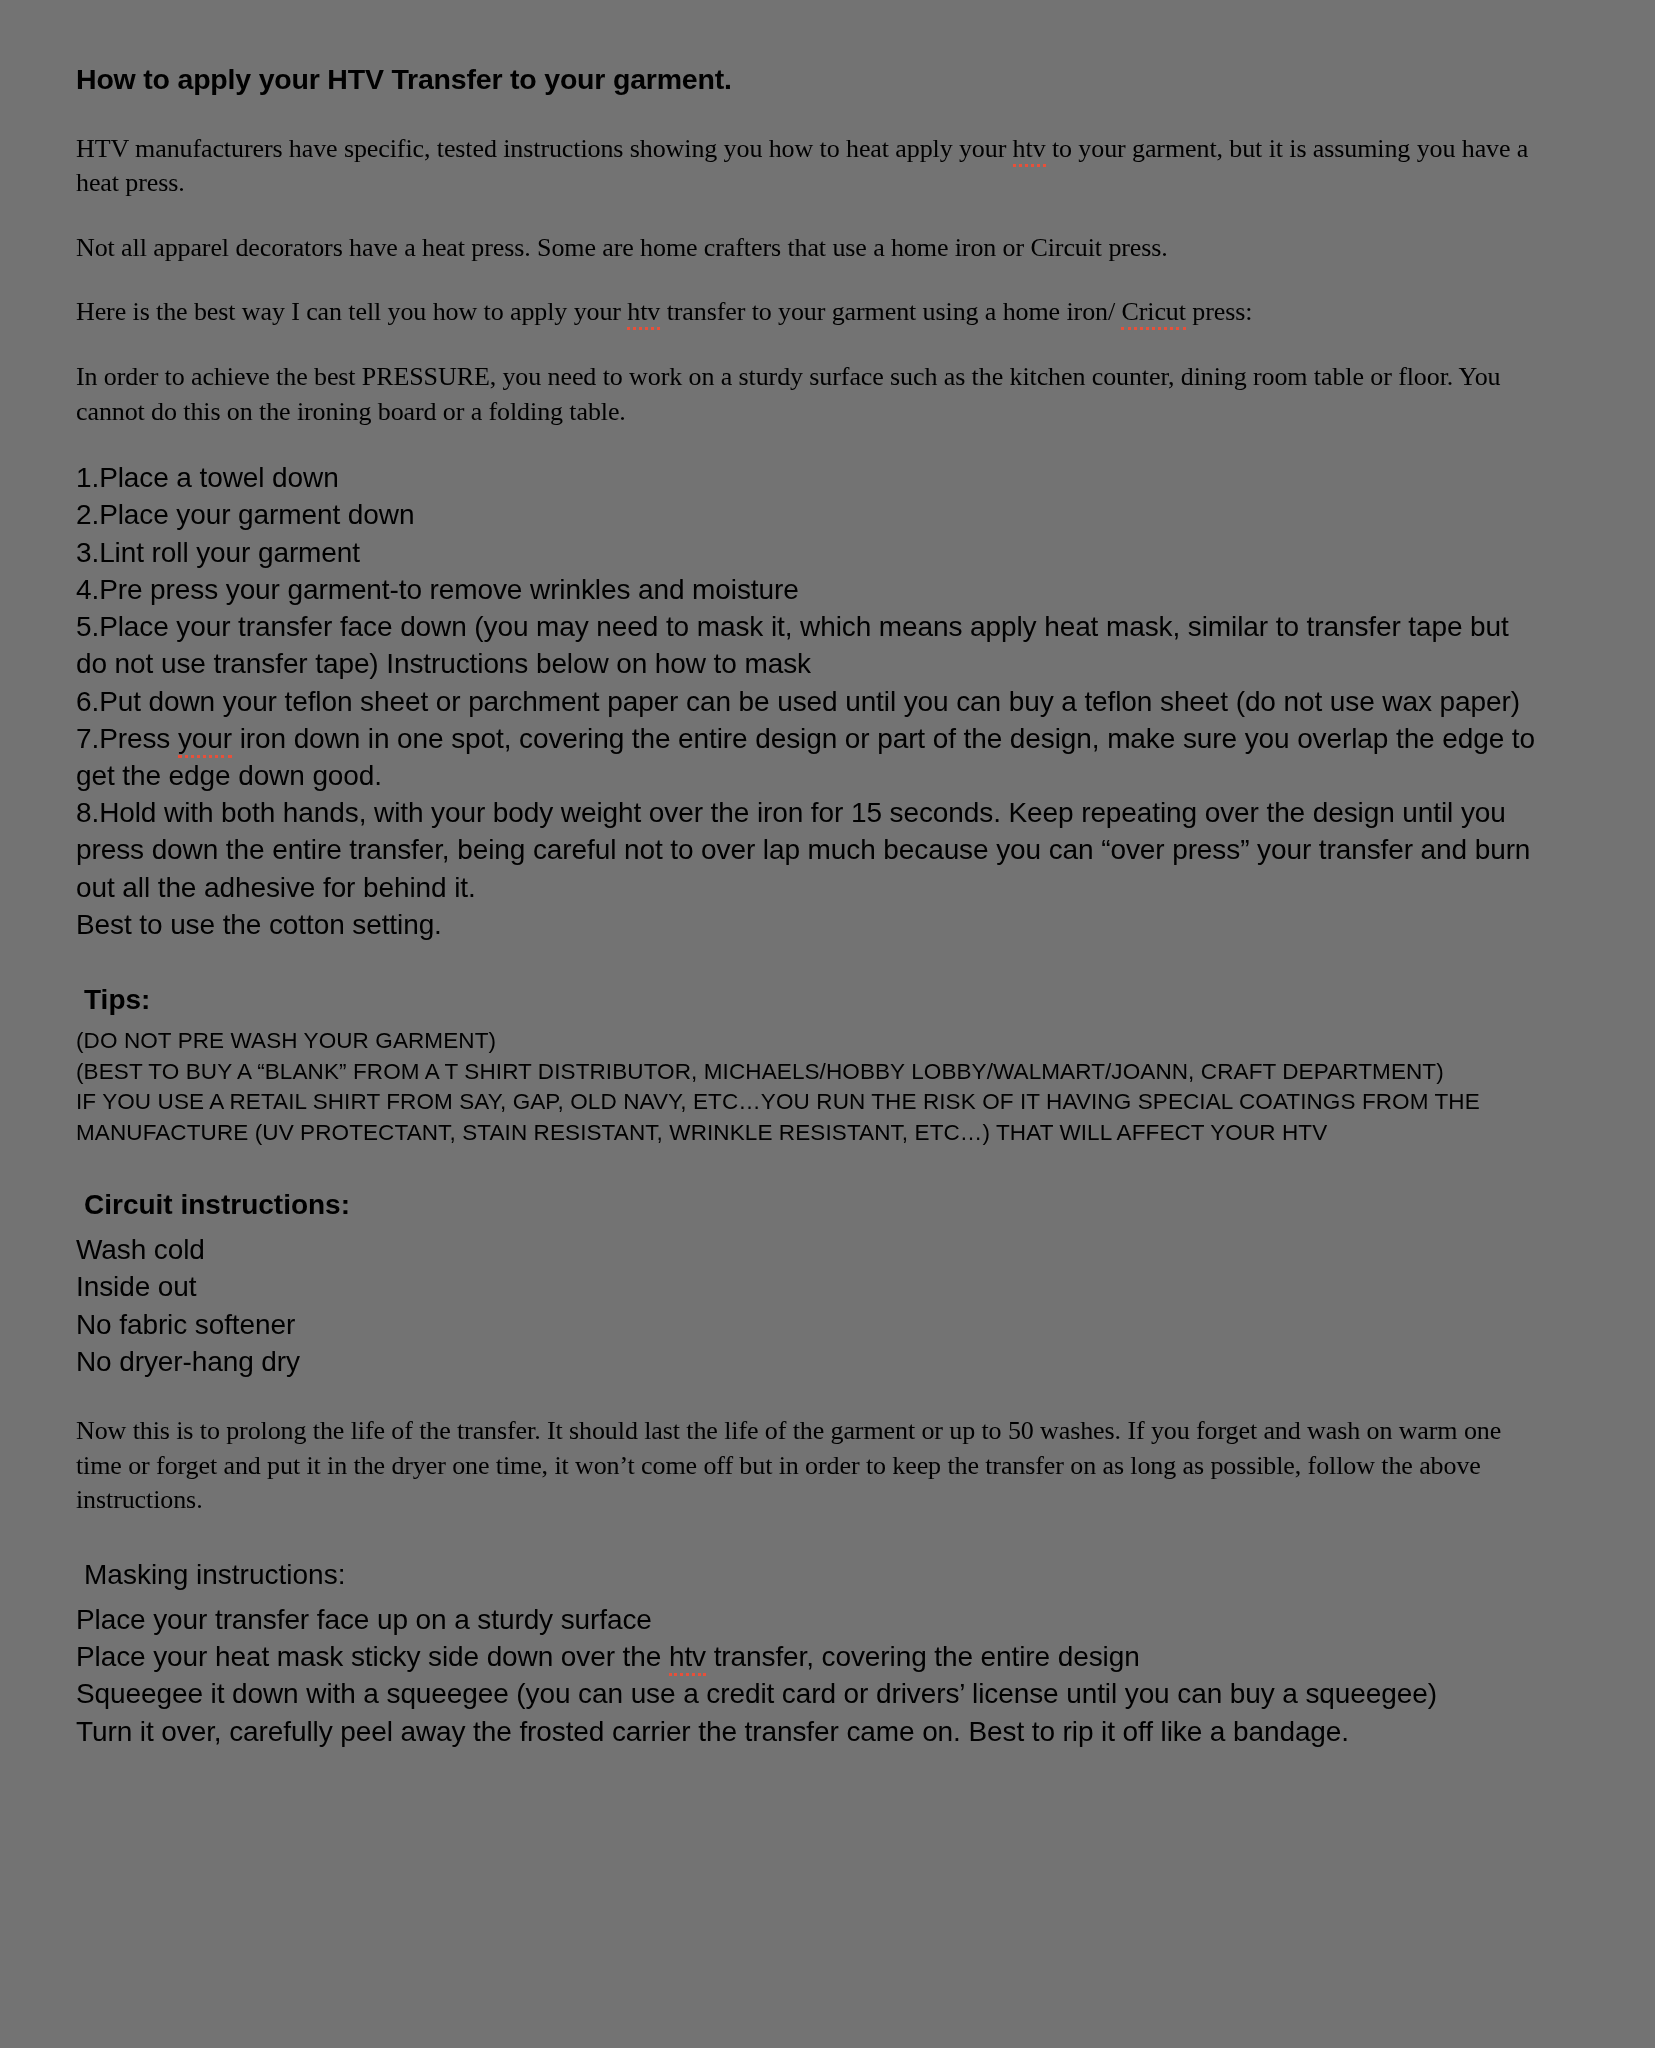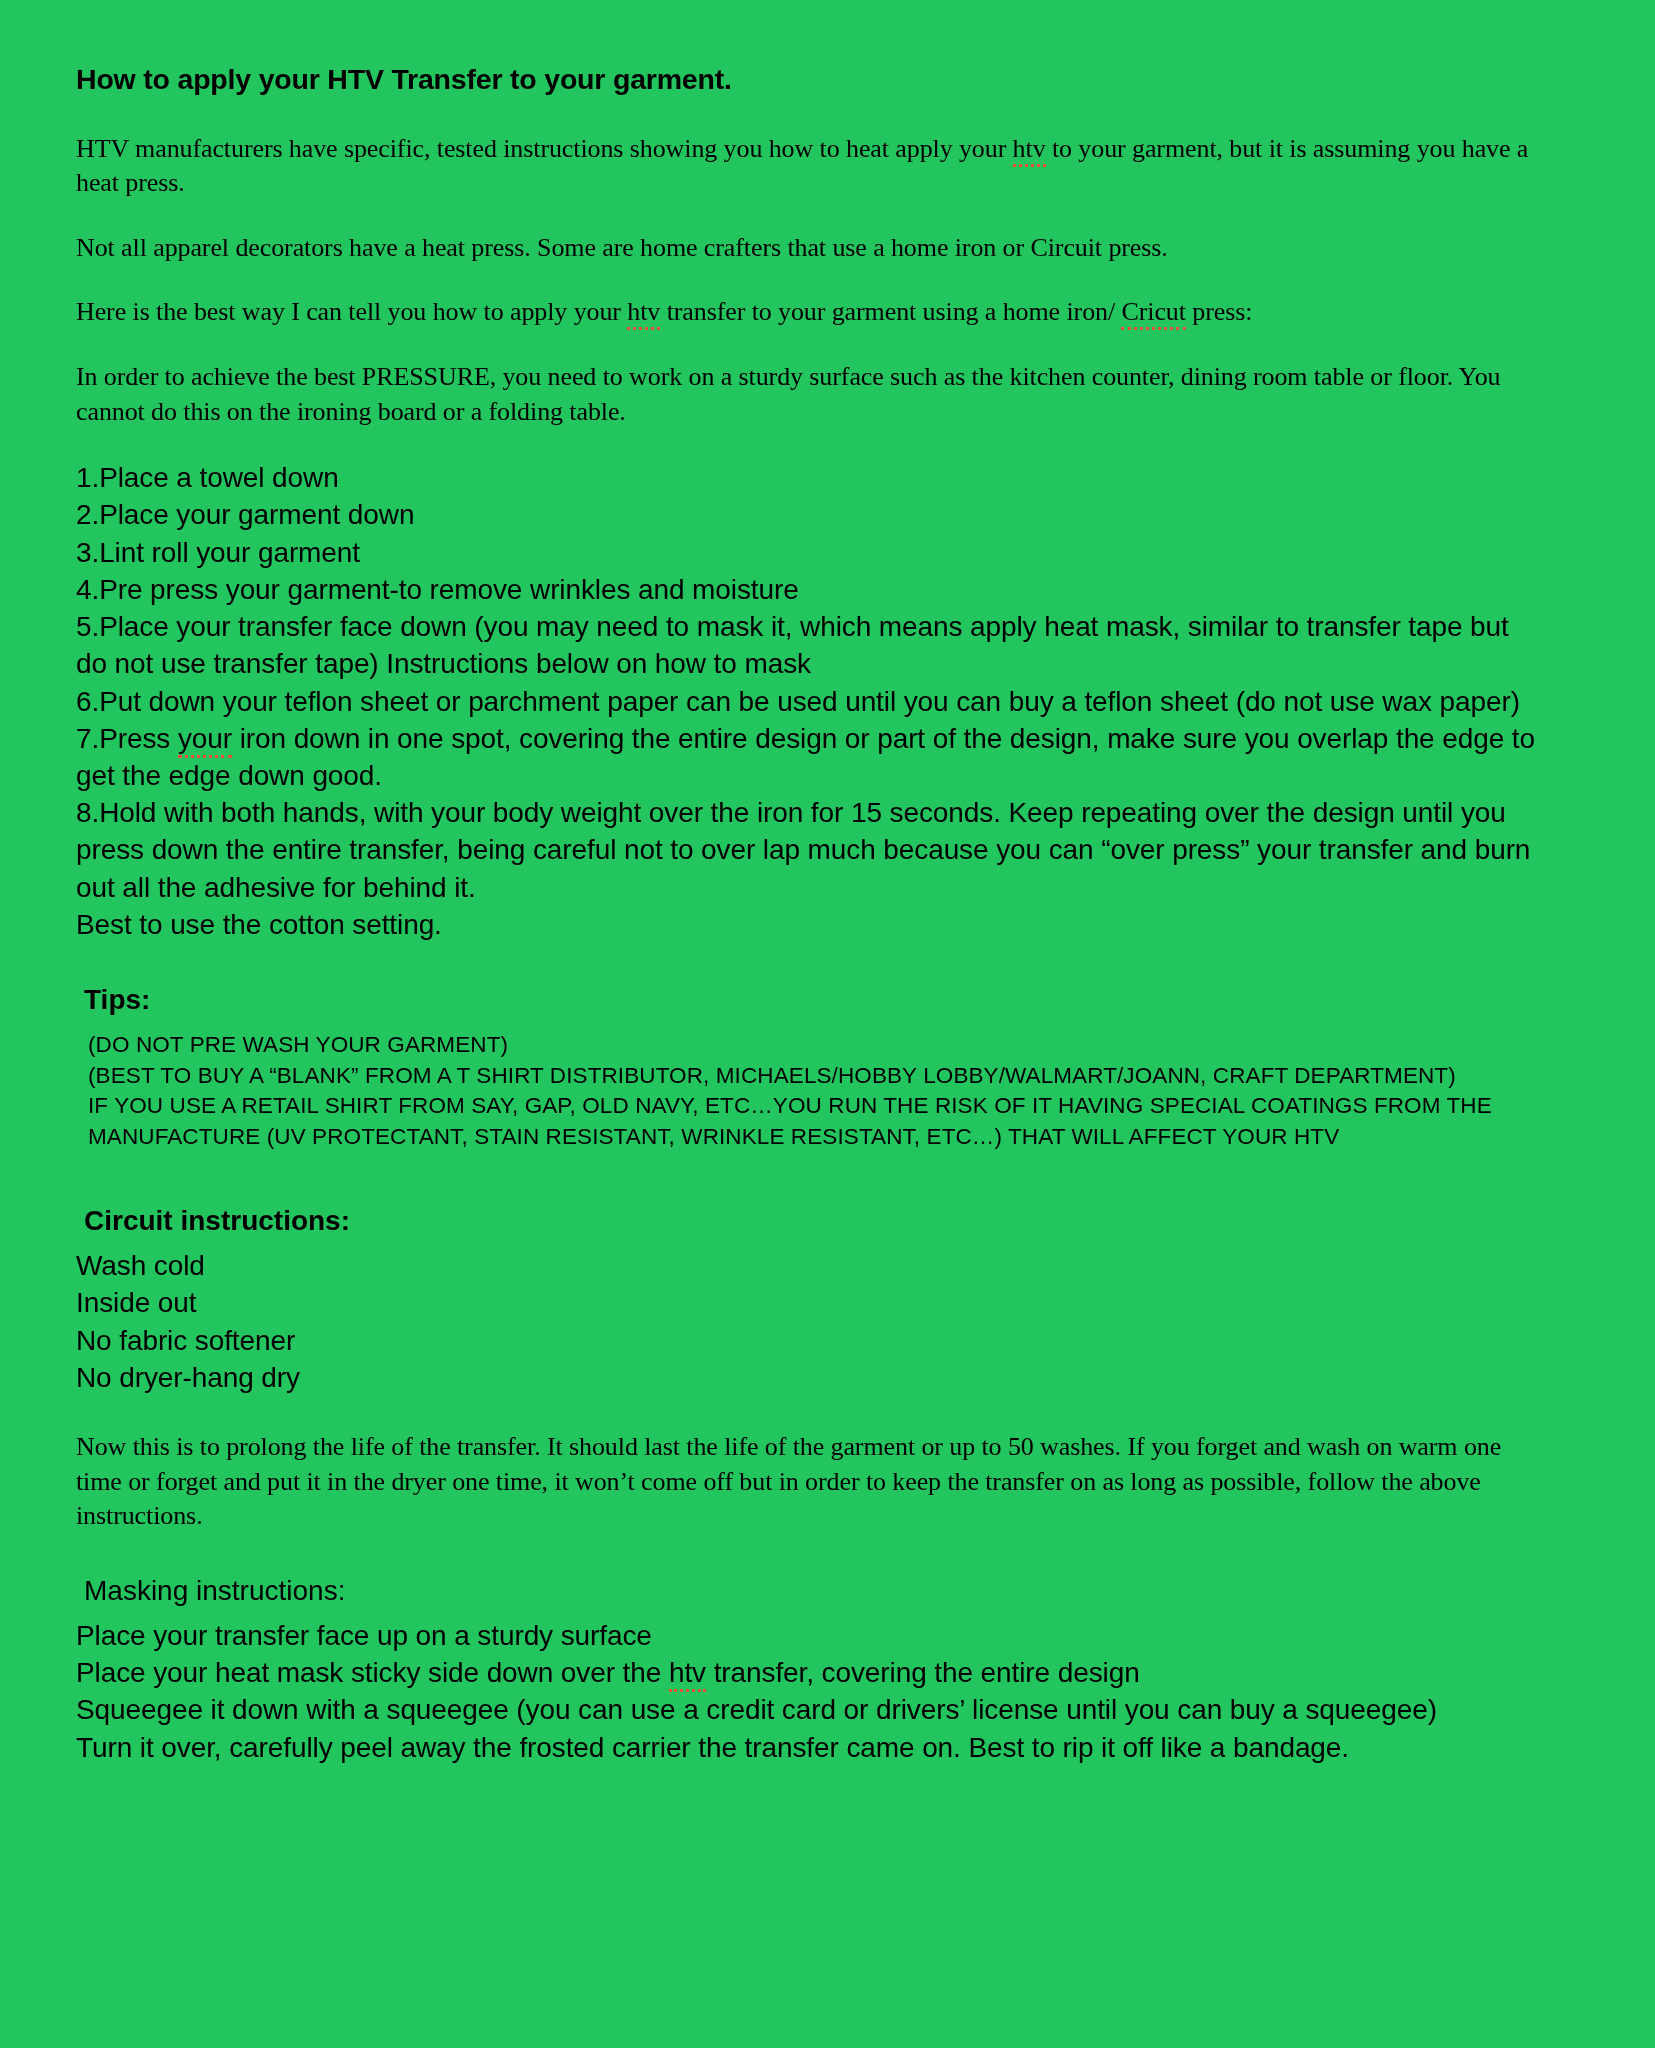--- a/index.html
+++ b/index.html
@@ -10,21 +10,21 @@
   body {
     width: 1655px;
     min-height: 2048px;
     font-family: "Liberation Sans", sans-serif;
     color: #000000;
     -webkit-font-smoothing: antialiased;
   }
   .page {
     width: 1655px;
     min-height: 2048px;
-    background: #22c55e;
+    background: #737373;
     box-sizing: border-box;
     padding: 62px 80px 40px 76px;
   }
   .doc {
     max-width: 1470px;
   }
   h1.title {
     font-size: 28.5px;
     font-weight: bold;
     line-height: 1.25;
@@ -50,21 +50,21 @@
     line-height: 1.33;
     letter-spacing: -0.1px;
   }
   .sec-head {
     font-size: 28px;
     font-weight: bold;
     line-height: 1.33;
     margin: 8px;
   }
   .small-list {
-    margin: 12px;
+    margin: 0;
     padding: 0;
     list-style: none;
   }
   .small-list li {
     font-size: 22.5px;
     line-height: 1.35;
     letter-spacing: 0.1px;
   }
   .plain-list {
     margin: 0;

